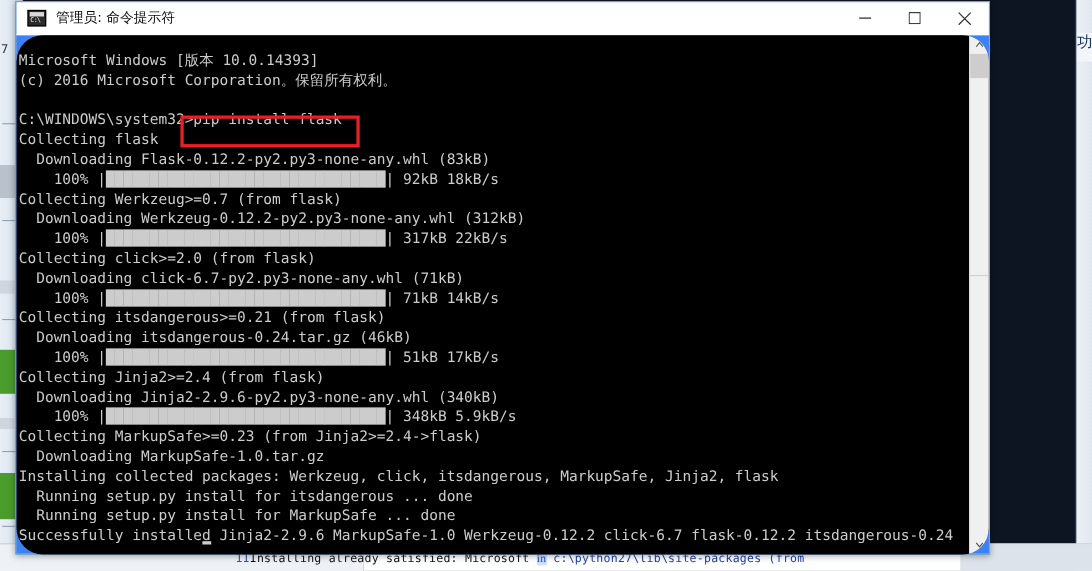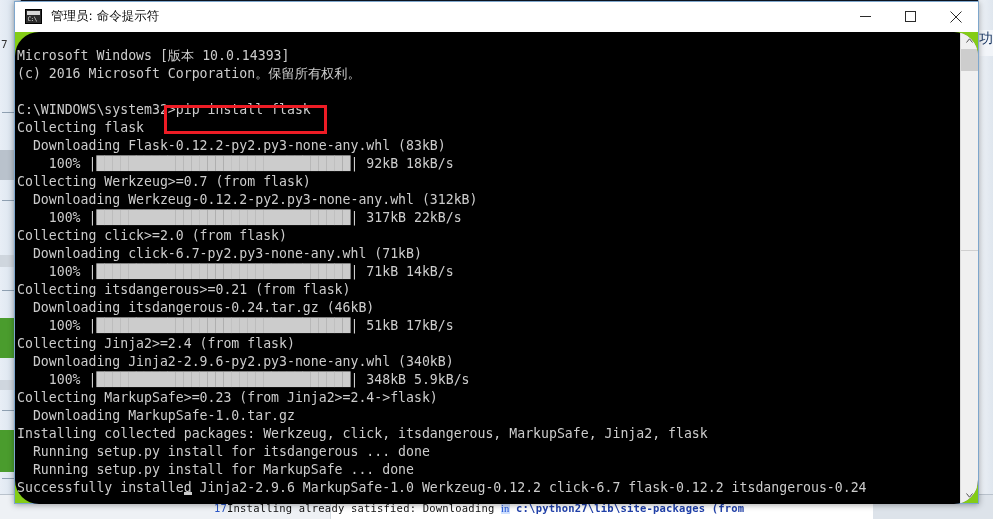--- a/index.html
+++ b/index.html
@@ -74,21 +74,21 @@
   .bg-bottom-editor .code-line {
     position: absolute;
     left: 214px; top: 7px;
     white-space: pre;
     font: 10.5px "DejaVu Sans Mono", monospace;
     color: #101010;
     letter-spacing: 0.2px;
   }
   .bg-bottom-editor .ln { color: #2a56c6; }
   .bg-bottom-editor .kw { color: #1a4fd6; background: #cfe0ff; font-family: Liberation Serif, serif; }
-  .bg-bottom-editor .pth { color: #1f3fa8; font-weight: bold; }
+  .bg-bottom-editor .pth { color: #1f3fa8; }
   .bg-bottom-scroll {
     position: absolute;
     right: 0; bottom: 0; width: 120px; height: 24px;
     background: #dde3ea;
   }
 
   .bg-right-char {
     position: absolute;
     right: 0; top: 30px;
     width: 14px; height: 26px;
@@ -101,23 +101,23 @@
     position: absolute;
     right: 0; top: 0; width: 14px; height: 519px;
     background: linear-gradient(to right,#eef2f7,#dfe6ee);
     border-left: 1px solid #b4bfcc;
   }
 
   
   .console-window {
     position: absolute;
     left: 14px; top: 1px;
-    width: 965px; height: 503px;
+    width: 886px; height: 503px;
     border: 1px solid #7ea6cc;
-    background: #84cc16;
+    background: #3b82f6;
     box-shadow: 0 1px 6px rgba(0,0,0,0.35);
     box-sizing: border-box;
   }
 
   .titlebar {
     position: relative;
     height: 29px;
     background: #ffffff;
     display: flex;
     align-items: center;
@@ -250,21 +250,21 @@
     <span class="bg-line" style="top:410px"></span>
     <span class="bg-line" style="top:478px"></span>
   </div>
   <div class="bg-tiny-num">7</div>
 
   <div class="bg-right-strip"></div>
   <div class="bg-right-char">功</div>
 
   <div class="bg-bottom-editor">
     <div class="gutter"></div>
-    <div class="code-line"><span class="ln">17</span><span>Installing already satisfied: </span><span>Downloading </span><span class="kw">in</span><span class="pth"> c:\python27\lib\site-packages (from</span></div>
+    <div class="code-line"><span class="ln">11</span><span>Installing already satisfied: </span><span>Microsoft </span><span class="kw">in</span><span class="pth"> c:\python27\lib\site-packages (from</span></div>
     <div class="bg-bottom-scroll"></div>
   </div>
 
   <div class="console-window">
 
     <div class="titlebar">
       <div class="app-icon"></div>
       <div class="title-text">管理员: 命令提示符</div>
 
       <div class="win-buttons">

